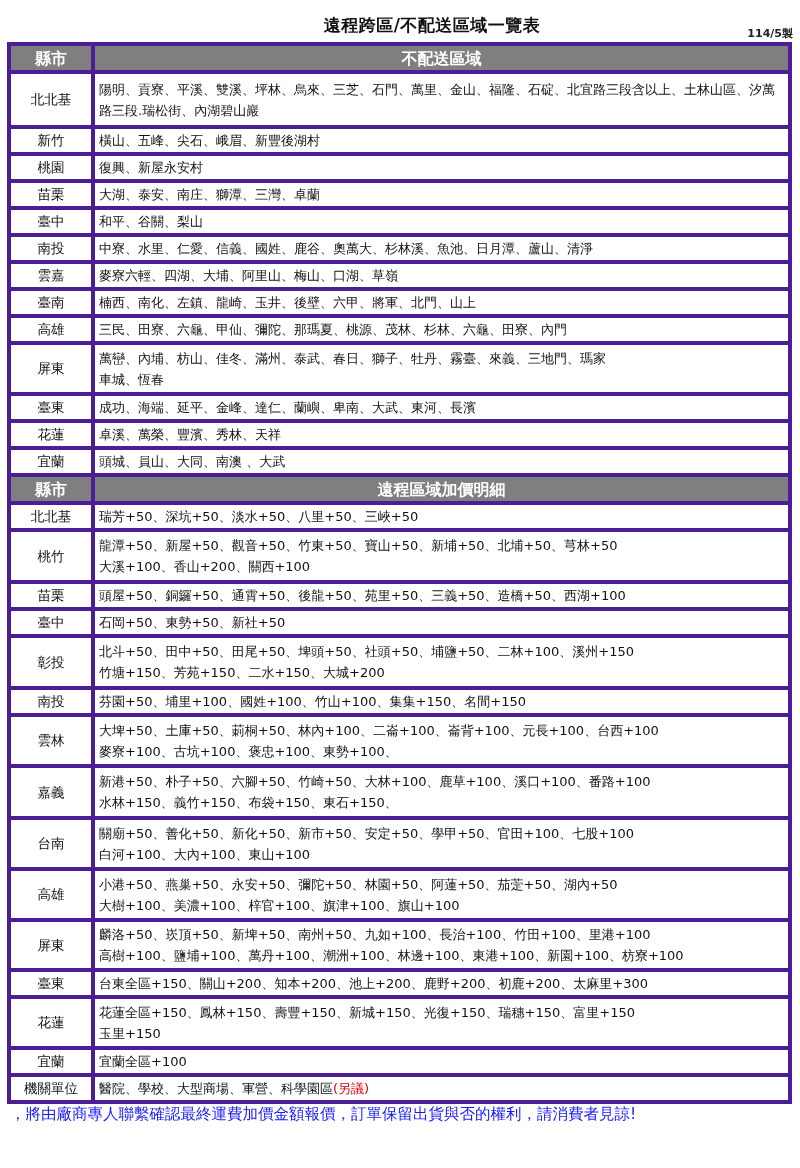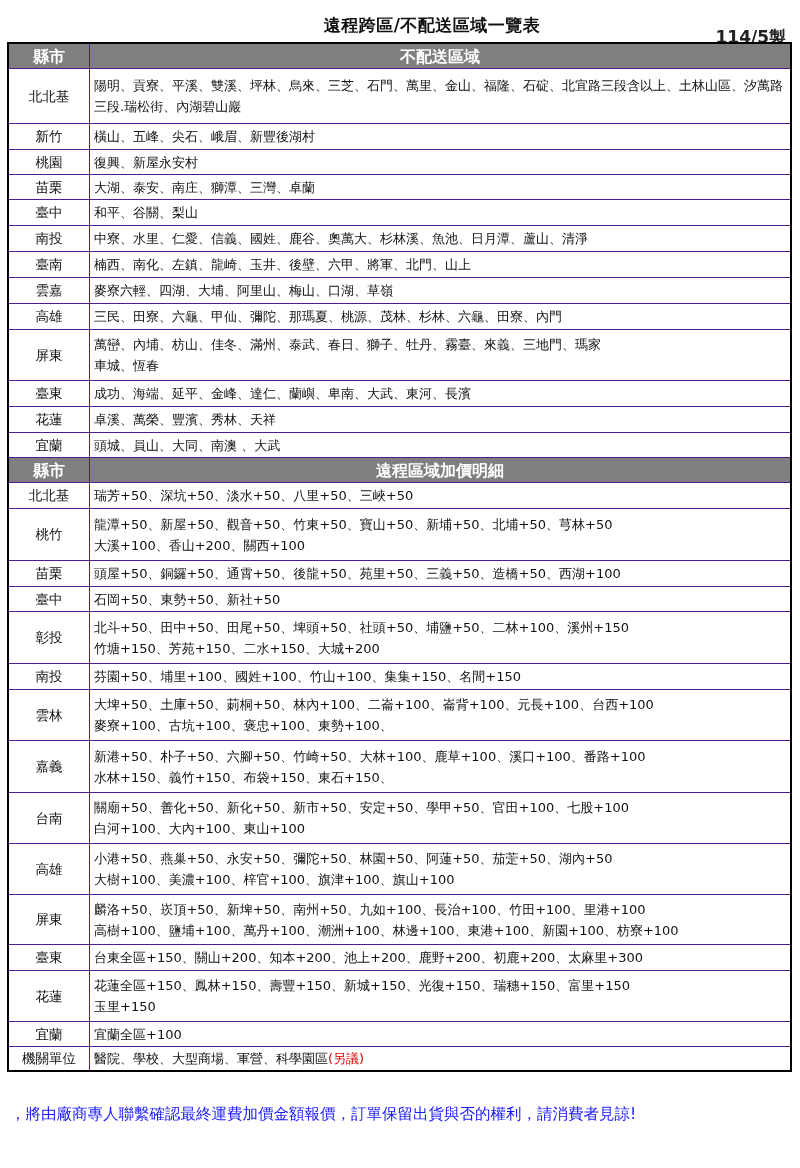--- a/index.html
+++ b/index.html
@@ -6,28 +6,28 @@
   body {
     width: 800px; height: 1168px; position: relative; overflow: hidden;
     font-family: "DejaVu Sans", "Liberation Sans", sans-serif;
     color: #111;
   }
   .title {
     position: absolute; left: 0; top: 14px; width: 800px; text-align: center;
     font-size: 17px; font-weight: bold; letter-spacing: 0.5px; color: #111; padding-left: 32px;
   }
   .made {
-    position: absolute; right: 14px; top: 26px; font-size: 17px; font-weight: bold; color: #222;
+    position: absolute; right: 7px; top: 26px; font-size: 11px; font-weight: bold; color: #222;
   }
   table.main {
     position: absolute; left: 7px; top: 42px; width: 785px;
     border-collapse: collapse; border: 2px solid #000; table-layout: fixed;
   }
   table.main td {
-    border: 1px solid #4c1d95; padding: 0 4px; font-size: 13px; line-height: 21px;
+    border: 4px solid #4c1d95; padding: 0 4px; font-size: 13px; line-height: 21px;
     vertical-align: middle;
   }
   table.main td.county { width: 80px; text-align: center; padding: 1px; font-size: 13.5px; }
   table.main tr.hdr td {
     background: #7f7f7f; color: #fff; font-weight: bold; font-size: 16px; text-align: center;
     height: 24px; padding: 0;
   }
   table.main td.areas { white-space: normal; word-break: break-all; }
   .red { color: #e00000; }
   .notice {
@@ -66,26 +66,26 @@
       </tr>
       <tr style="height: 26px;">
         <td class="county">臺中</td>
         <td class="areas"><span>和平、谷關、梨山</span></td>
       </tr>
       <tr style="height: 26px;">
         <td class="county">南投</td>
         <td class="areas"><span>中寮、水里、仁愛、信義、國姓、鹿谷、奧萬大、杉林溪、魚池、日月潭、蘆山、清淨</span></td>
       </tr>
       <tr style="height: 26px;">
+        <td class="county">雲嘉</td>
+        <td class="areas"><span>麥寮六輕、四湖、大埔、阿里山、梅山、口湖、草嶺</span></td>
+      </tr>
+      <tr style="height: 26px;">
         <td class="county">臺南</td>
         <td class="areas"><span>楠西、南化、左鎮、龍崎、玉井、後壁、六甲、將軍、北門、山上</span></td>
-      </tr>
-      <tr style="height: 26px;">
-        <td class="county">雲嘉</td>
-        <td class="areas"><span>麥寮六輕、四湖、大埔、阿里山、梅山、口湖、草嶺</span></td>
       </tr>
       <tr style="height: 26px;">
         <td class="county">高雄</td>
         <td class="areas"><span>三民、田寮、六龜、甲仙、彌陀、那瑪夏、桃源、茂林、杉林、六龜、田寮、內門</span></td>
       </tr>
       <tr style="height: 51px;">
         <td class="county">屏東</td>
         <td class="areas"><span>萬巒、內埔、枋山、佳冬、滿州、泰武、春日、獅子、牡丹、霧臺、來義、三地門、瑪家</span><br><span>車城、恆春</span></td>
       </tr>
       <tr style="height: 26px;">

